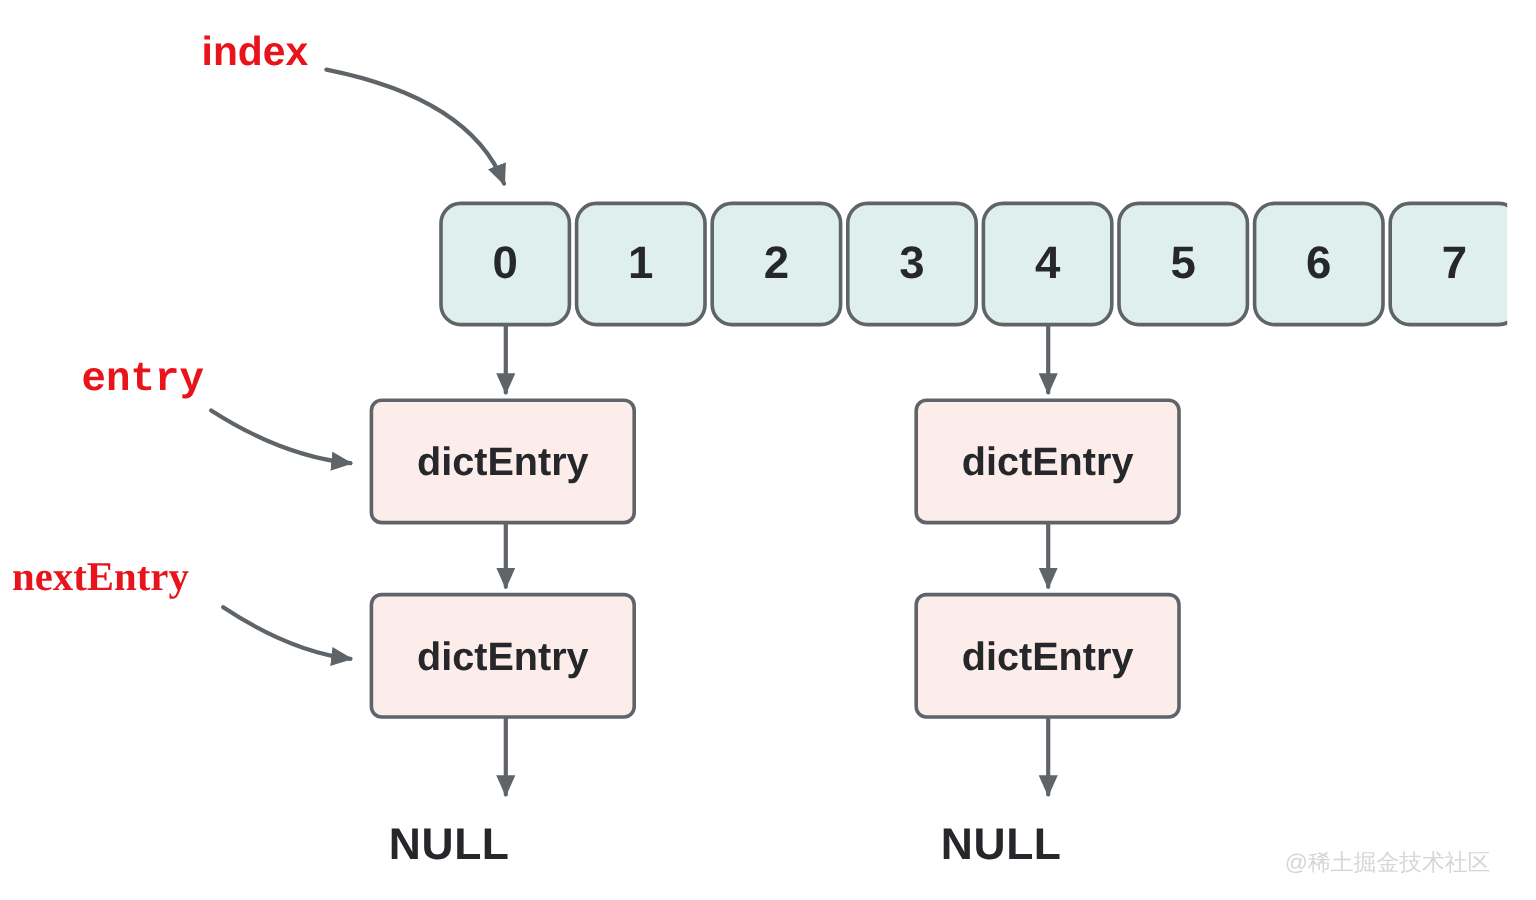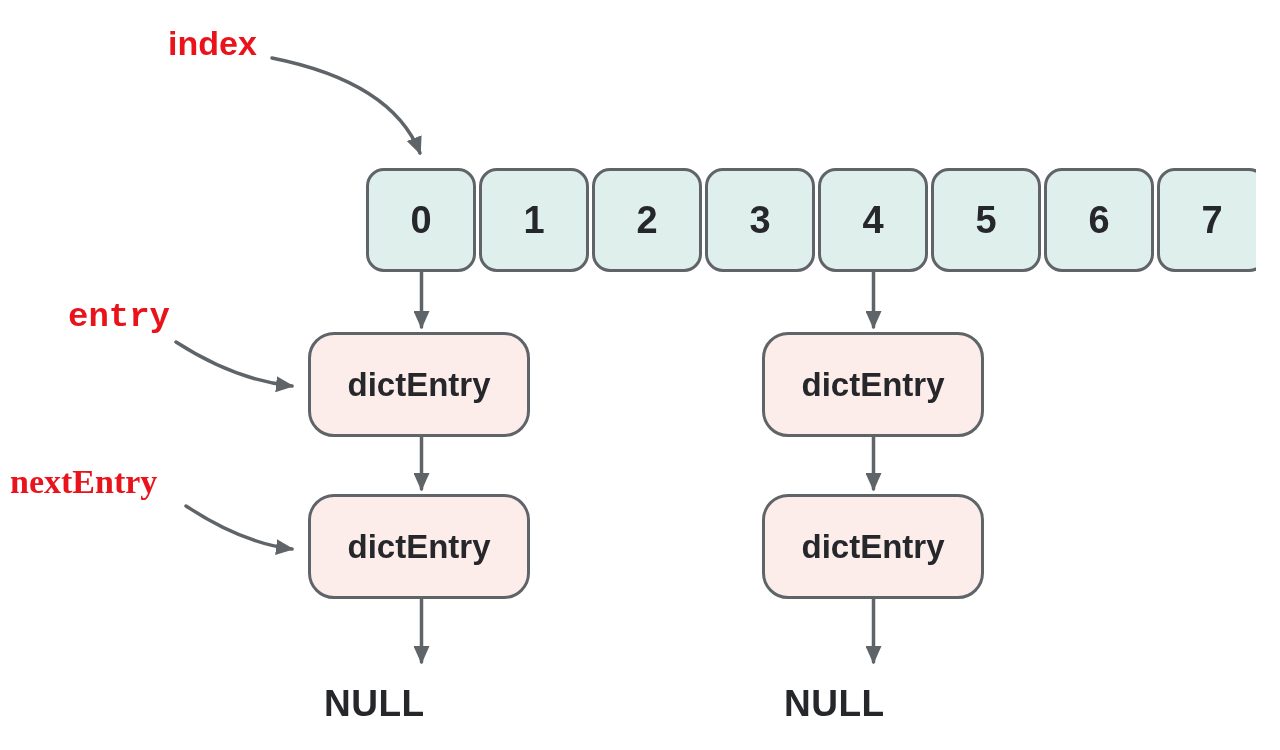--- a/index.html
+++ b/index.html
@@ -40,21 +40,21 @@
     background: var(--cell-fill, #dff0ec);
     display: flex; align-items: center; justify-content: center;
     font-size: 38px; font-weight: 700;
     color: var(--text-dark, #26272b);
   }
 
   .entry-box {
     position: absolute;
     width: 216px; height: 99px;
     border: 3px solid var(--entry-border, #5f6468);
-    border-radius: 26px;
+    border-radius: 10px;
     background: var(--entry-fill, #fcedeb);
     display: flex; align-items: center; justify-content: center;
     font-size: 33px; font-weight: 700;
     color: var(--text-dark, #26272b);
   }
   .entry-box.c0-n0 { left: 308px; top: 332px; }
   .entry-box.c0-n1 { left: 308px; top: 494px; }
   .entry-box.c4-n0 { left: 762px; top: 332px; }
   .entry-box.c4-n1 { left: 762px; top: 494px; }
 
@@ -126,14 +126,15 @@
   </div>
 
   <div class="entry-box c0-n0">dictEntry</div>
   <div class="entry-box c0-n1">dictEntry</div>
   <div class="entry-box c4-n0">dictEntry</div>
   <div class="entry-box c4-n1">dictEntry</div>
 
   <div class="null-label left-null">NULL</div>
   <div class="null-label right-null">NULL</div>
 
+  <div class="watermark">@稀土掘金技术社区</div>
 
 </div>
 
 </body></html>

